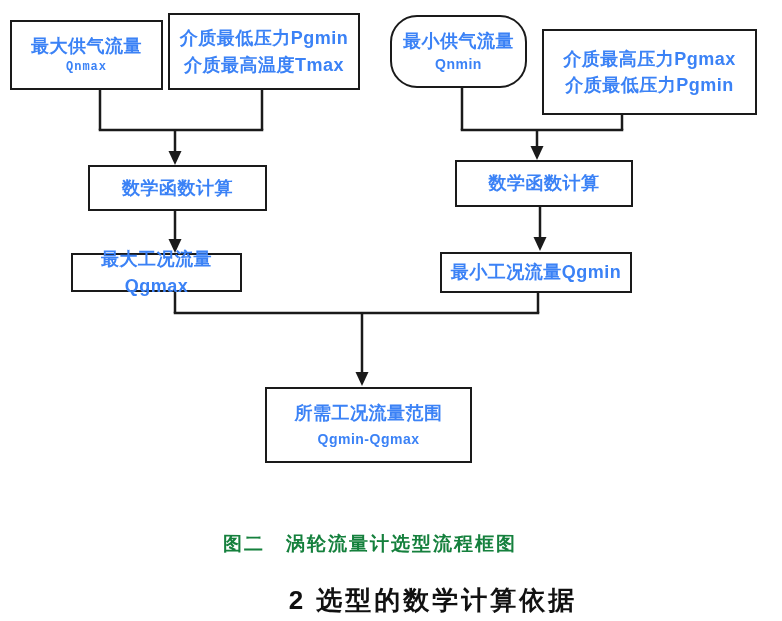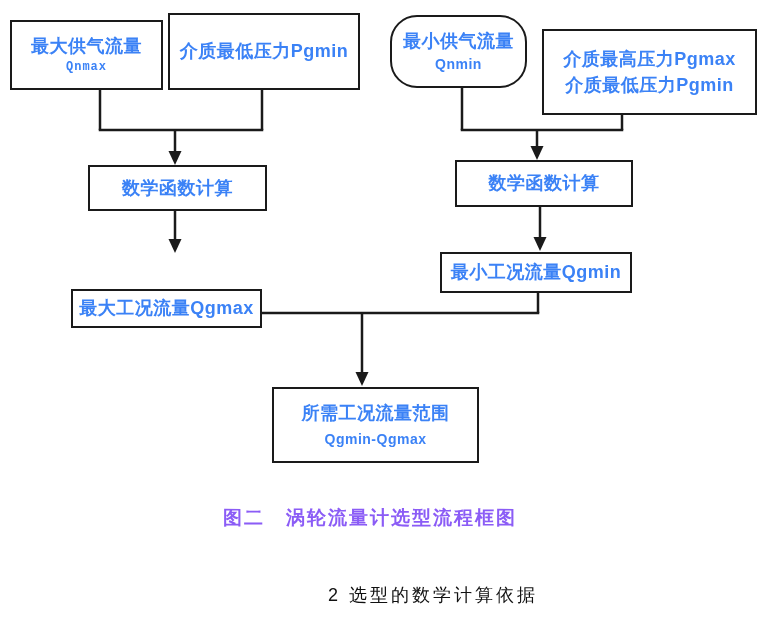--- a/index.html
+++ b/index.html
@@ -42,36 +42,36 @@
     font-family: "Liberation Mono", "DejaVu Sans Mono", monospace;
     font-size: 12px;
     letter-spacing: 1px;
   }
   .fc-box .latin-line {
     font-size: 14px;
   }
   .caption {
     position: absolute;
     left: 370px;
-    top: 505px;
+    top: 531px;
     transform: translateX(-50%);
     white-space: nowrap;
     font-size: 19px;
     font-weight: bold;
     letter-spacing: 2px;
-    color: #8b5cf6;
+    color: #15803d;
   }
   .section-heading {
     position: absolute;
     left: 433px;
     top: 583px;
     transform: translateX(-50%);
     white-space: nowrap;
-    font-size: 18px;
-    font-weight: normal;
+    font-size: 26px;
+    font-weight: bold;
     letter-spacing: 3px;
     color: #111111;
   }
 </style>
 </head>
 <body>
 
 <div class="stage">
 
   <svg class="connectors" width="782" height="621" viewBox="0 0 782 621">
@@ -104,49 +104,50 @@
     </g>
   </svg>
 
   <div class="fc-box" style="left:10px; top:20px; width:153px; height:70px;">
     <span>最大供气流量</span>
     <span class="mono">Qnmax</span>
   </div>
 
   <div class="fc-box" style="left:168px; top:13px; width:192px; height:77px;text-align:right;">
     <span>介质最低压力Pgmin</span>
+    <span>介质最高温度Tmax</span>
   </div>
 
   <div class="fc-box" style="left:390px; top:15px; width:137px; height:73px;border-radius:27px;">
     <span>最小供气流量</span>
     <span class="latin-line">Qnmin</span>
   </div>
 
   <div class="fc-box" style="left:542px; top:29px; width:215px; height:86px;">
     <span>介质最高压力Pgmax</span>
     <span>介质最低压力Pgmin</span>
   </div>
 
   <div class="fc-box" style="left:88px; top:165px; width:179px; height:46px;">
     <span>数学函数计算</span>
   </div>
 
   <div class="fc-box" style="left:455px; top:160px; width:178px; height:47px;">
     <span>数学函数计算</span>
   </div>
 
-  <div class="fc-box" style="left:71px; top:253px; width:191px; height:39px;margin-top:36px;">
+  <div class="fc-box" style="left:71px; top:253px; width:171px; height:39px;">
     <span>最大工况流量Qgmax</span>
   </div>
 
   <div class="fc-box" style="left:440px; top:252px; width:192px; height:41px;">
     <span>最小工况流量Qgmin</span>
   </div>
 
-  <div class="fc-box" style="left:265px; top:387px; width:207px; height:76px; line-height:1.7;margin-left:7px;">
+  <div class="fc-box" style="left:265px; top:387px; width:207px; height:76px; line-height:1.7;">
     <span>所需工况流量范围</span>
     <span class="latin-line">Qgmin-Qgmax</span>
   </div>
 
   <div class="caption">图二　涡轮流量计选型流程框图</div>
   <div class="section-heading">2 选型的数学计算依据</div>
 
 </div>
 
 </body></html>

